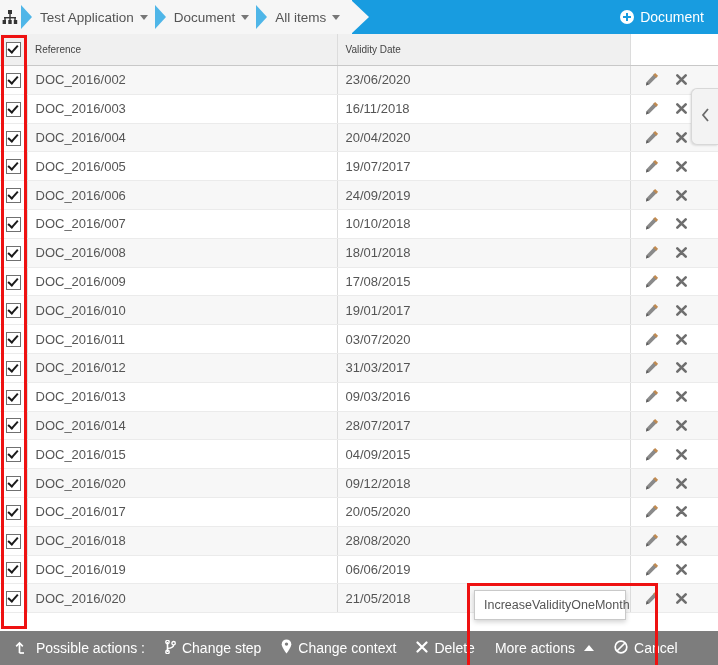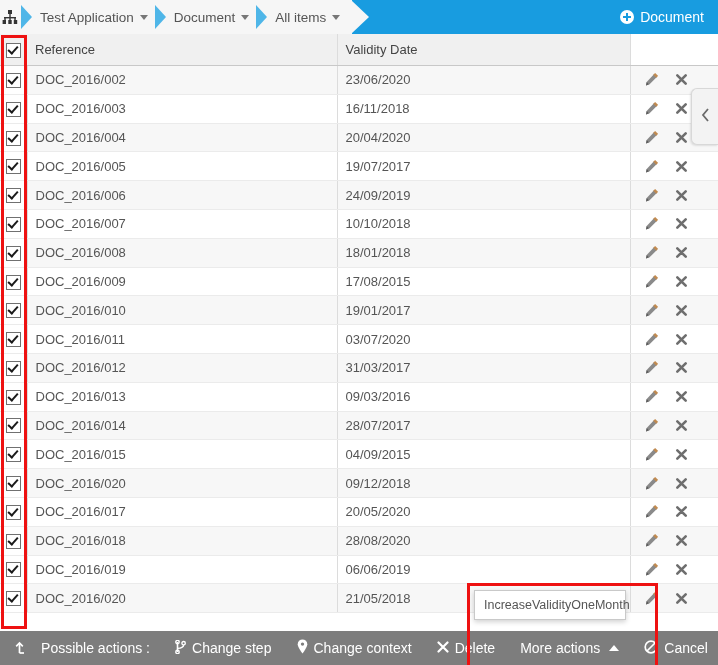--- a/index.html
+++ b/index.html
@@ -123,21 +123,21 @@
   col.c-ref   { width: 310px; }
   col.c-date  { width: 293px; }
   col.c-act   { width: 88px; }
 
   thead th {
     height: 31px;
     background: #f0f0f0;
     border-bottom: 1px solid #c8c8c8;
     border-right: 1px solid #dcdcdc;
     font-weight: normal;
-    font-size: 13px;
+    font-size: 10px;
     color: #444;
     text-align: left;
     padding: 0 0 0 8px;
     vertical-align: middle;
     margin-left: 48px;
   }
   thead th.th-check { padding: 0; text-align: center; border-right: none; }
   thead th.th-act { border-right: none; background: #fff; border-bottom: 1px solid #c8c8c8; }
 
   tbody td {
@@ -222,21 +222,20 @@
   #actionbar {
     position: absolute;
     left: 0; bottom: 0;
     width: 718px; height: 34px;
     background: #7d7d7d;
     display: flex;
     align-items: center;
     color: #fff;
     font-size: 14px;
     z-index: 15;
-    justify-content: space-between;
   }
   .ab-item {
     display: flex;
     align-items: center;
     gap: 6px;
     padding: 0 10px;
     height: 34px;
     white-space: nowrap;
     cursor: pointer;
   }

